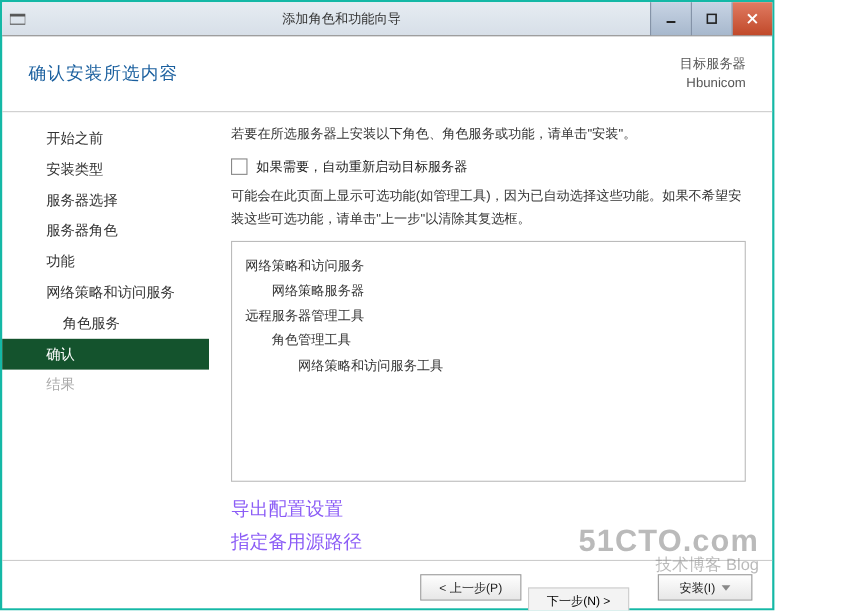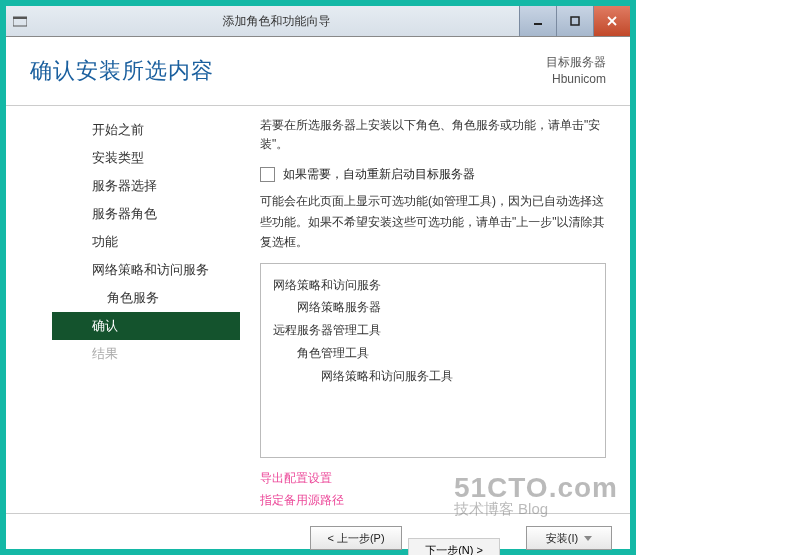--- a/index.html
+++ b/index.html
@@ -7,23 +7,23 @@
     padding: 0;
     width: 788px;
     height: 555px;
     font-family: "Microsoft YaHei", "Segoe UI", sans-serif;
     font-size: 12px;
     color: #222;
     background: #fff;
     overflow: hidden;
   }
   .outer {
-    width: 636px;
+    width: 704px;
     height: 555px;
-    border: 6px solid #14b8a6;
+    border: 2px solid #14b8a6;
     box-sizing: border-box;
     position: relative;
     background: #fff;
   }
   
   .titlebar {
     height: 30px;
     background: linear-gradient(#e6ecf2, #d7dfe8);
     border-bottom: 1px solid #888;
     display: flex;
@@ -68,36 +68,35 @@
   
   .header {
     height: 68px;
     border-bottom: 1px solid #ccc;
     display: flex;
     align-items: center;
     padding: 0 24px 0 24px;
     justify-content: space-between;
   }
   .header .page-title {
-    font-size: 22px;
+    font-size: 16px;
     color: #1a5f9e;
     letter-spacing: 1px;
   }
   .header .server-info {
     text-align: right;
     font-size: 12px;
     color: #555;
     line-height: 1.4;
   }
 
   
   .body {
     display: flex;
     height: calc(555px - 30px - 68px - 48px - 2px);
-    padding-left: 46px;
   }
   .sidebar {
     width: 188px;
     padding-top: 10px;
     box-sizing: border-box;
   }
   .step {
     padding: 5px 0 5px 40px;
     font-size: 13px;
     color: #333;
@@ -158,24 +157,23 @@
   }
   .sel-l1 { padding-left: 0; }
   .sel-l2 { padding-left: 24px; }
   .sel-l3 { padding-left: 48px; }
 
   .links {
     margin-top: 10px;
     line-height: 1.8;
   }
   .links a {
-    color: #ec4899;
+    color: #8b5cf6;
     text-decoration: none;
-    font-size: 12px;
-    font-family: Liberation Mono, monospace;
+    font-size: 17px;
   }
 
   
   .footer {
     height: 48px;
     border-top: 1px solid #ccc;
     display: flex;
     align-items: center;
     justify-content: flex-end;
     gap: 6px;
@@ -212,20 +210,21 @@
     border-top: 5px solid #888;
     margin-left: 6px;
   }
 
   
   .watermark-img {
     position: absolute;
     right: 12px;
     bottom: 30px;
     pointer-events: none;
+    text-align: right;
     opacity: .5;
     color:#777;
   }
   .watermark-img .u {
     font-size: 28px;
     font-weight: bold;
     letter-spacing: 1px;
     font-family: Arial, sans-serif;
   }
   .watermark-img .s {

